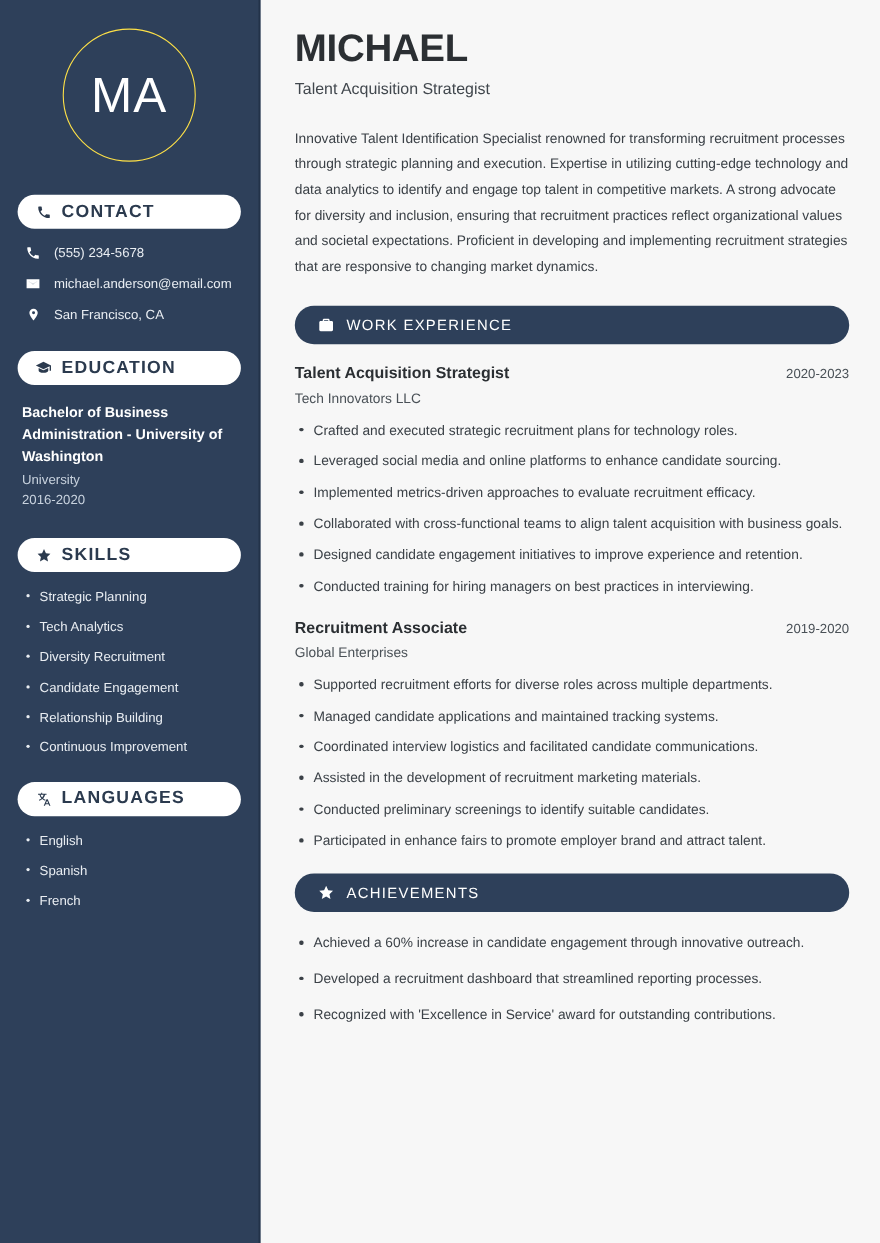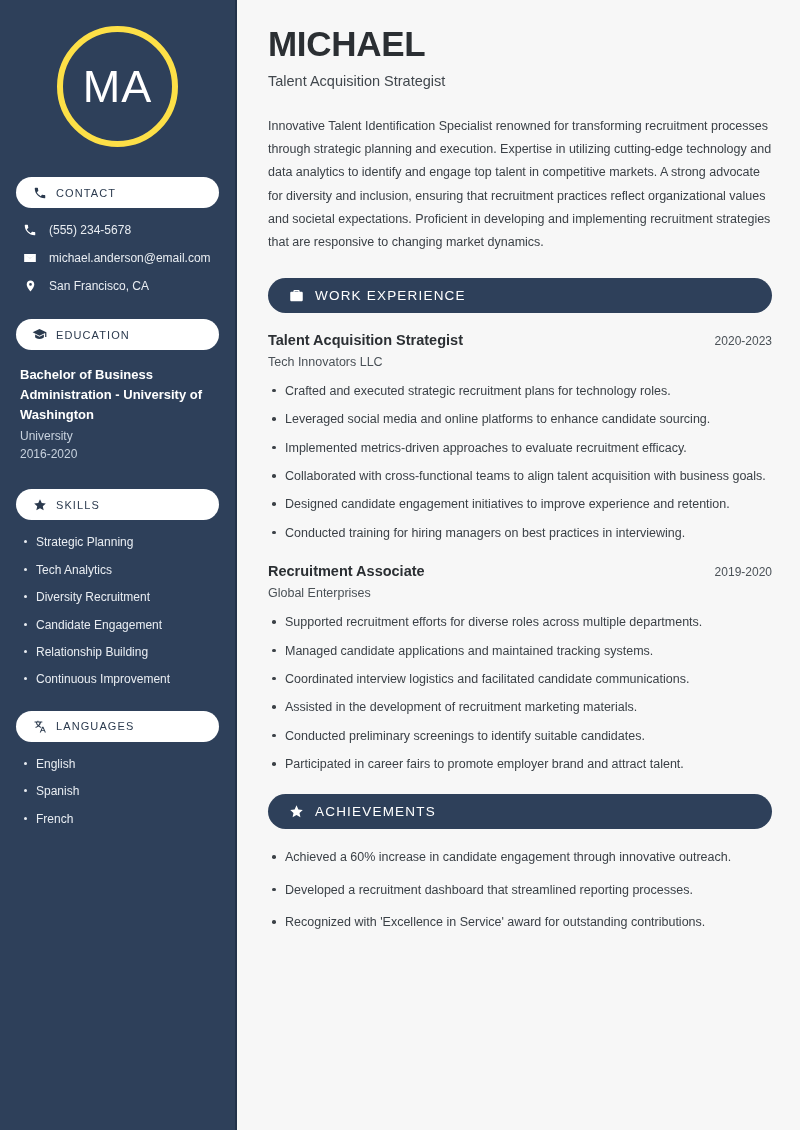--- a/index.html
+++ b/index.html
@@ -27,21 +27,21 @@
   }
   .avatar-wrap {
     display: flex;
     justify-content: center;
     margin-top: 4px;
     margin-bottom: 30px;
   }
   .avatar {
     width: 121px; height: 121px;
     border-radius: 50%;
-    border: 6px solid #fde047;
+    border: 1px solid #fde047;
     display: flex;
     align-items: center;
     justify-content: center;
   }
   .avatar-initials {
     font-size: 45px;
     font-weight: 400;
     letter-spacing: 1px;
     color: #ffffff;
     line-height: 1;
@@ -52,22 +52,22 @@
     color: #2b3a4e;
     border-radius: 999px;
     height: 31px;
     display: flex;
     align-items: center;
     padding: 0 16px;
     gap: 9px;
     margin-bottom: 15px;
   }
   .pill-label {
-    font-size: 11px;
-    font-weight: normal;
+    font-size: 16px;
+    font-weight: bold;
     letter-spacing: 1.1px;
   }
   .pill svg { display: block; }
   .pill .ic { width: 15px; height: 15px; display:flex; align-items:center; justify-content:center; }
 
   .contact-list { margin-bottom: 26px; }
   .contact-row {
     display: flex;
     align-items: flex-start;
     gap: 11px;
@@ -319,21 +319,21 @@
           <span class="job-role">Recruitment Associate</span>
           <span class="job-dates">2019-2020</span>
         </div>
         <div class="job-company">Global Enterprises</div>
         <ul class="m-bullets">
           <li>Supported recruitment efforts for diverse roles across multiple departments.</li>
           <li>Managed candidate applications and maintained tracking systems.</li>
           <li>Coordinated interview logistics and facilitated candidate communications.</li>
           <li>Assisted in the development of recruitment marketing materials.</li>
           <li>Conducted preliminary screenings to identify suitable candidates.</li>
-          <li>Participated in career fairs to promote employer brand and attract talent.</li>
+          <li>Participated in enhance fairs to promote employer brand and attract talent.</li>
         </ul>
       </div>
     </div>
 
     <div class="section-block">
       <div class="section-bar">
         <span class="ic">
           <svg width="15" height="15" viewBox="0 0 24 24" fill="#ffffff">
               <path d="M12 2l3 6.6 7 .8-5.2 4.8 1.5 7L12 17.7 5.7 21.2l1.5-7L2 9.4l7-.8L12 2z"></path>
             </svg>

